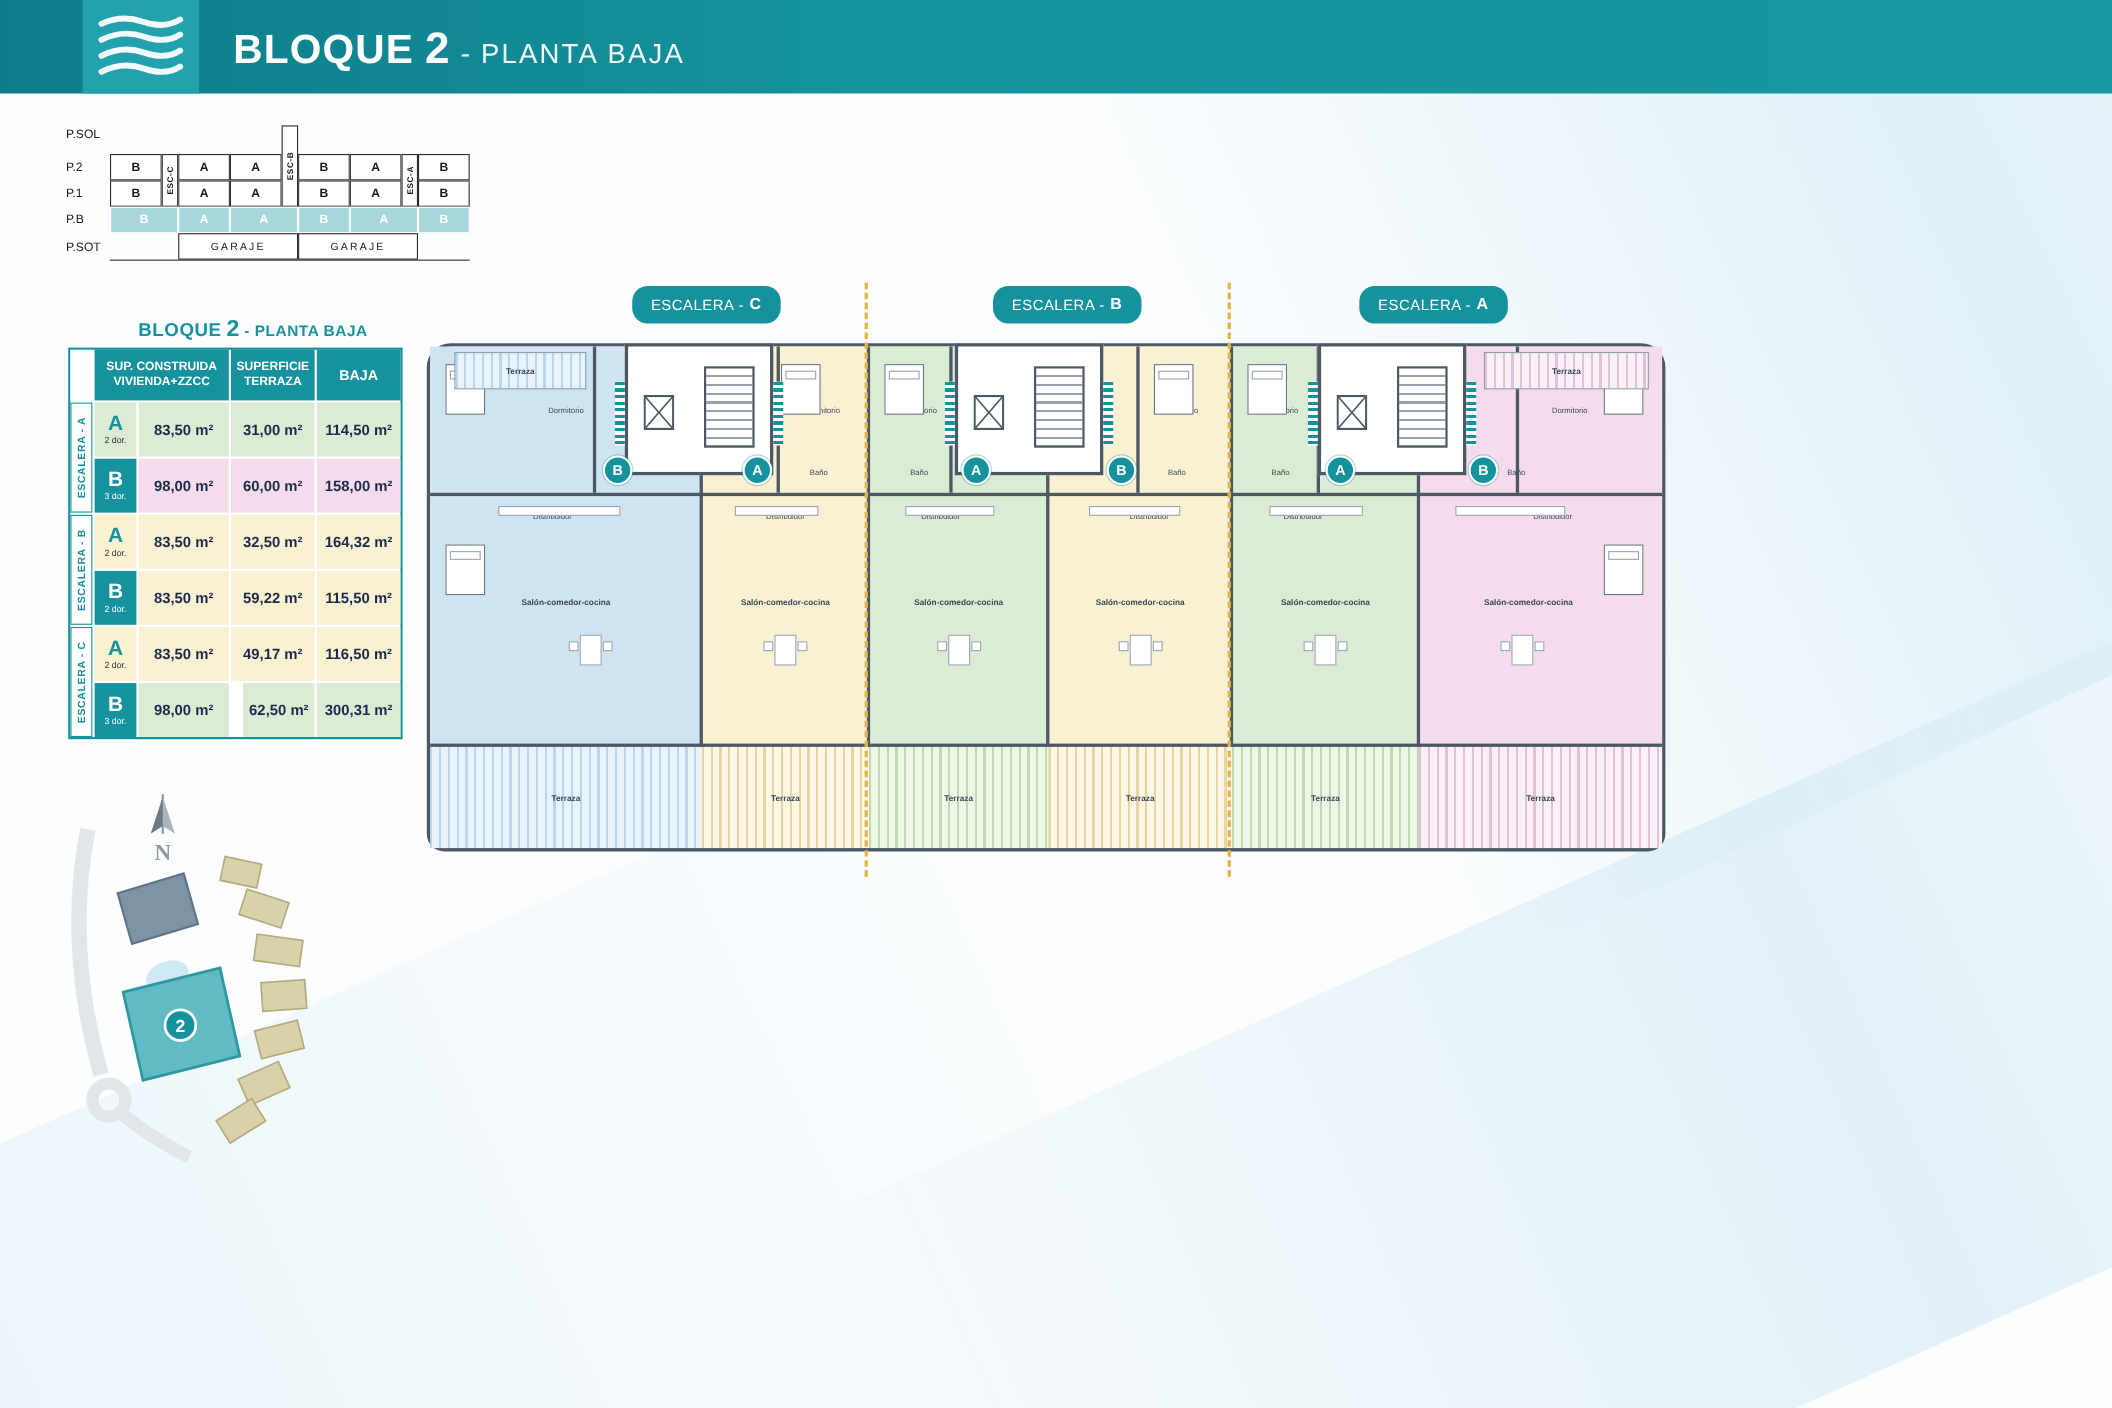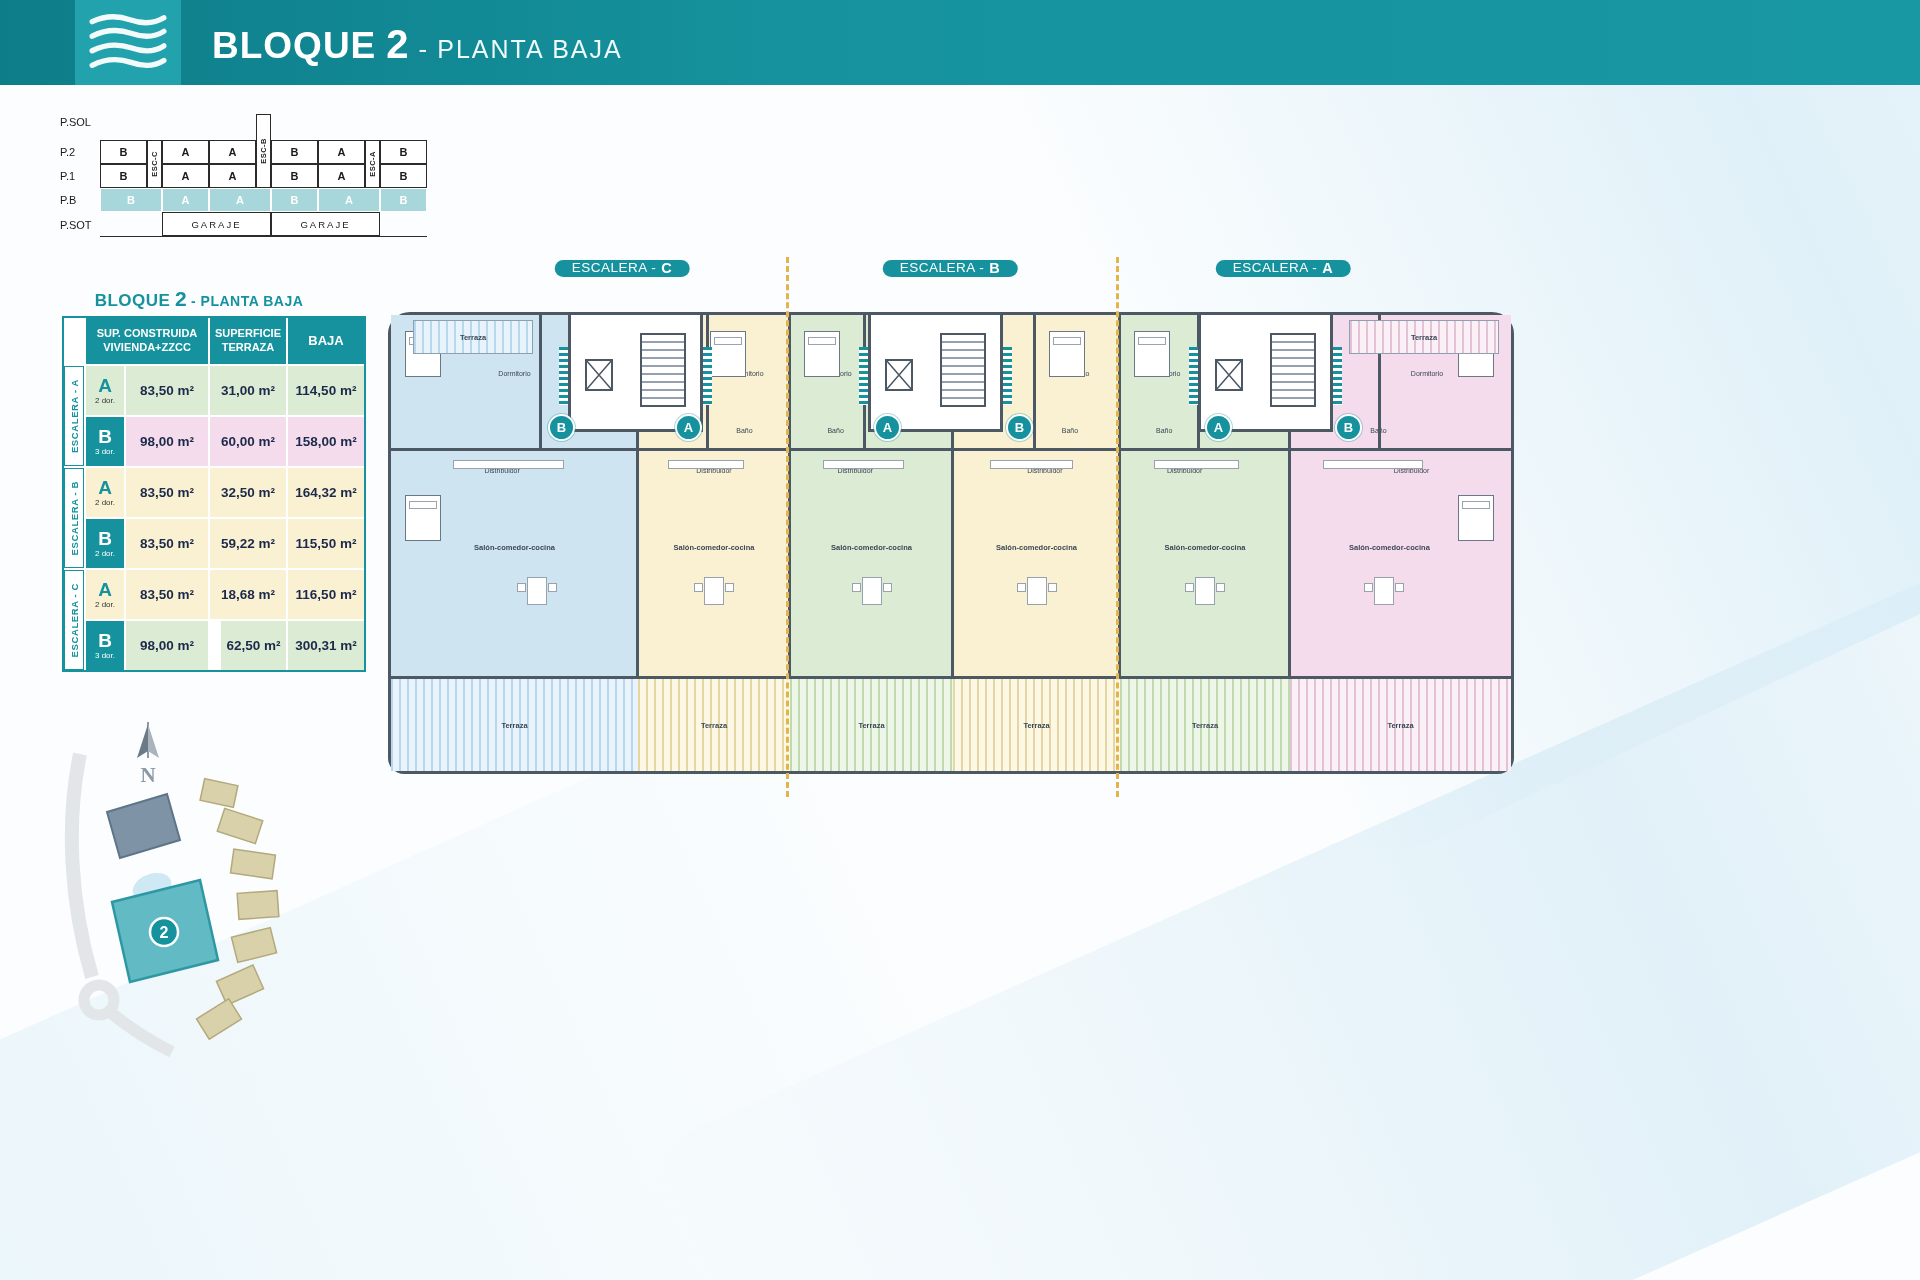--- a/index.html
+++ b/index.html
@@ -26,21 +26,21 @@
   .stack { position:absolute; left:60px; top:112px; width:370px; height:130px; font-size:11px; color:#1a1a1a; }
   .flabel { position:absolute; left:0; width:36px; font-size:11px; color:#1a1a1a; }
   .scell { position:absolute; height:24px; border:1px solid #2b2b2b; background:#ffffff; display:flex; align-items:center; justify-content:center; font-weight:bold; font-size:11px; }
   .esccell { position:absolute; border:1px solid #2b2b2b; background:#fff; display:flex; align-items:center; justify-content:center; }
   .esccell span { writing-mode:vertical-rl; transform:rotate(180deg); font-size:7.5px; font-weight:bold; letter-spacing:0.5px; }
   .pbcell { position:absolute; height:24px; background:#a7d6db; border:1px solid #ffffff; color:#fff; display:flex; align-items:center; justify-content:center; font-weight:bold; font-size:11px; }
   .garcell { position:absolute; height:24px; border:1px solid #2b2b2b; background:#fff; display:flex; align-items:center; justify-content:center; font-size:9.5px; letter-spacing:2px; }
   .baseline { position:absolute; border-top:1.5px solid #2b2b2b; }
 
   
-  .tbl-title { position:absolute; left:46px; top:287px; width:306px; text-align:center; color:#15929d; white-space:nowrap; }
+  .tbl-title { position:absolute; left:77px; top:287px; width:306px; text-align:center; color:#15929d; white-space:nowrap; }
   .tbl-title .w1 { font-size:17px; font-weight:bold; letter-spacing:0.5px; }
   .tbl-title .w2 { font-size:21px; font-weight:bold; }
   .tbl-title .w3 { font-size:14px; font-weight:bold; letter-spacing:0.5px; }
   .datatable { position:absolute; left:62px; top:316px; display:grid;
     grid-template-columns:20px 38px 82px 76px 76px;
     grid-template-rows:46px repeat(6,49px);
     gap:2px; background:#ffffff; border:2px solid #15929d; }
   .hcell { background:#15929d; color:#fff; display:flex; flex-direction:column; align-items:center; justify-content:center; font-weight:bold; font-size:11px; line-height:1.25; text-align:center; }
   .hcell .big { font-size:13px; }
   .gcell { border:1px solid #15929d; background:#fff; display:flex; align-items:center; justify-content:center; }
@@ -72,21 +72,21 @@
   .core-tab { position:absolute; width:9px; height:58px; top:32px; background:repeating-linear-gradient(180deg,#15929d 0 3px,#ffffff 3px 6px); }
   .badge-circle { position:absolute; top:99px; width:27px; height:27px; border-radius:50%; background:#15929d; border:2px solid #fff; color:#fff; font-size:13px; font-weight:bold; display:flex; align-items:center; justify-content:center; box-shadow:0 0 0 1px rgba(21,146,157,.35); }
   .bed { position:absolute; width:36px; height:46px; background:#fff; border:1.5px solid #6b7786; }
   .bed::before { content:""; position:absolute; top:5px; left:3px; right:3px; height:6px; border:1px solid #9aa4b0; }
   .dining { position:absolute; width:20px; height:28px; border:1px solid #98a2ae; background:#fff; }
   .dining::before, .dining::after { content:""; position:absolute; width:7px; height:7px; border:1px solid #98a2ae; background:#fff; top:5px; }
   .dining::before { left:-11px; } .dining::after { right:-11px; }
   .counter { position:absolute; height:9px; background:#fff; border:1px solid #98a2ae; }
   .partition { position:absolute; top:0; width:3px; height:133px; background:#4d5865; }
 
-  .esc-pill { position:absolute; top:260px; height:17px; transform:translateX(-50%); background:#15929d; color:#fff; border-radius:14px; display:flex; align-items:flex-start; gap:5px; padding:0 17px; font-size:13.5px; letter-spacing:0.5px; white-space:nowrap; }
+  .esc-pill { position:absolute; top:260px; height:34px; transform:translateX(-50%); background:#15929d; color:#fff; border-radius:14px; display:flex; align-items:center; gap:5px; padding:0 17px; font-size:13.5px; letter-spacing:0.5px; white-space:nowrap;margin-left:20px; }
   .esc-pill b { font-size:14.5px; }
   .dash-sep { position:absolute; top:257px; height:540px; width:0; border-left:3px dashed #e2b54c; }
 
   .compass { position:absolute; left:124px; top:720px; }
   .siteplan { position:absolute; left:52px; top:752px; }
 </style>
 </head>
 <body>
 
 <div class="page">
@@ -214,21 +214,21 @@
     <div class="vcell bg-cream" style="grid-area:5/5/6/6;">115,50 m²</div>
 
     <div class="gcell" style="grid-area:6/1/8/2;">
         <span>ESCALERA - C</span>
       </div>
     <div class="ucell bg-cream" style="grid-area:6/2/7/3;">
       <span class="ul">A</span>
       <span class="ud">2 dor.</span>
     </div>
     <div class="vcell bg-cream" style="grid-area:6/3/7/4;">83,50 m²</div>
-    <div class="vcell bg-cream" style="grid-area:6/4/7/5;">18,68 m²</div>
+    <div class="vcell bg-cream" style="grid-area:6/4/7/5;">49,17 m²</div>
     <div class="vcell bg-cream" style="grid-area:6/5/7/6;text-align:right;">116,50 m²</div>
     <div class="ucell bstyle" style="grid-area:7/2/8/3;">
       <span class="ul">B</span>
       <span class="ud">3 dor.</span>
     </div>
     <div class="vcell bg-green" style="grid-area:7/3/8/4;">98,00 m²</div>
     <div class="vcell bg-green" style="grid-area:7/4/8/5;margin-left:11px;">62,50 m²</div>
     <div class="vcell bg-green" style="grid-area:7/5/8/6;">300,31 m²</div>
   </div>
 

